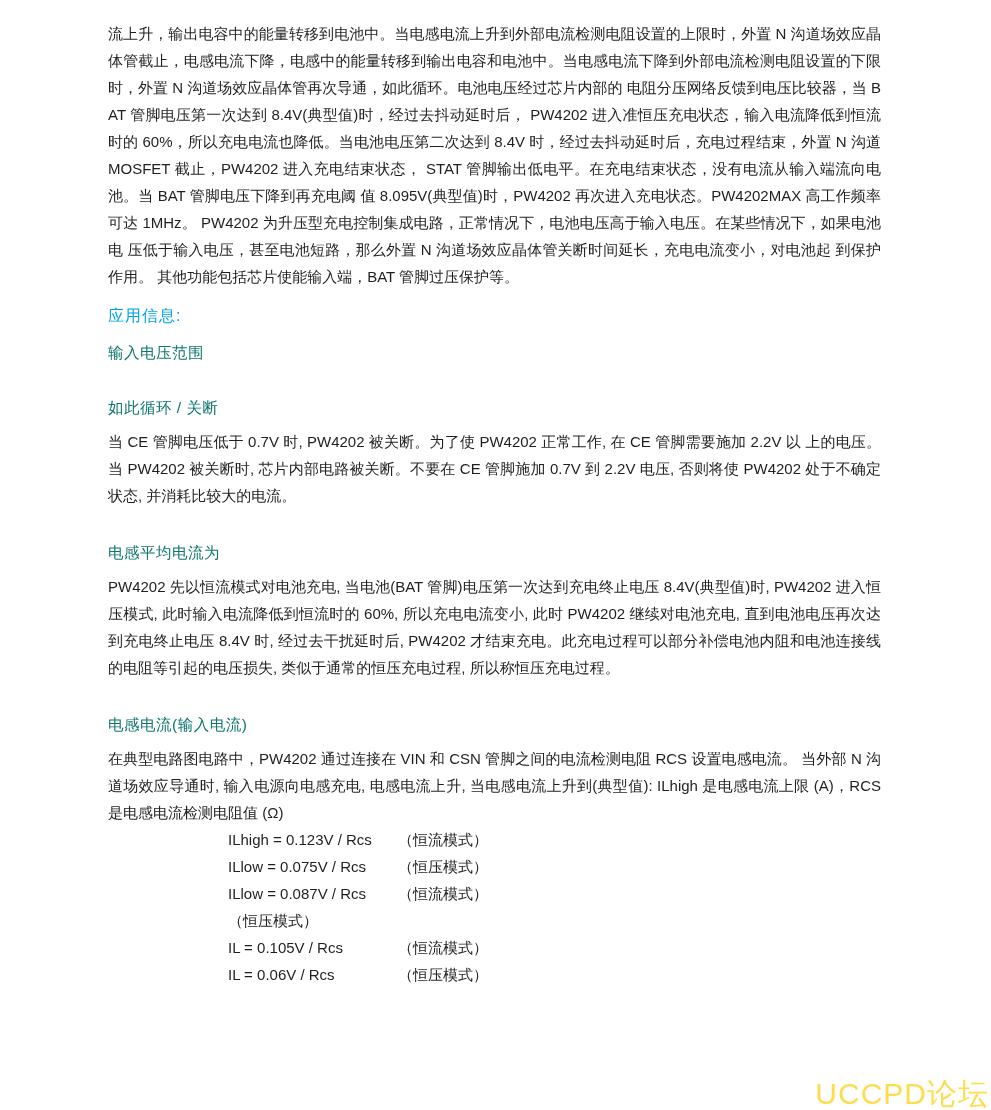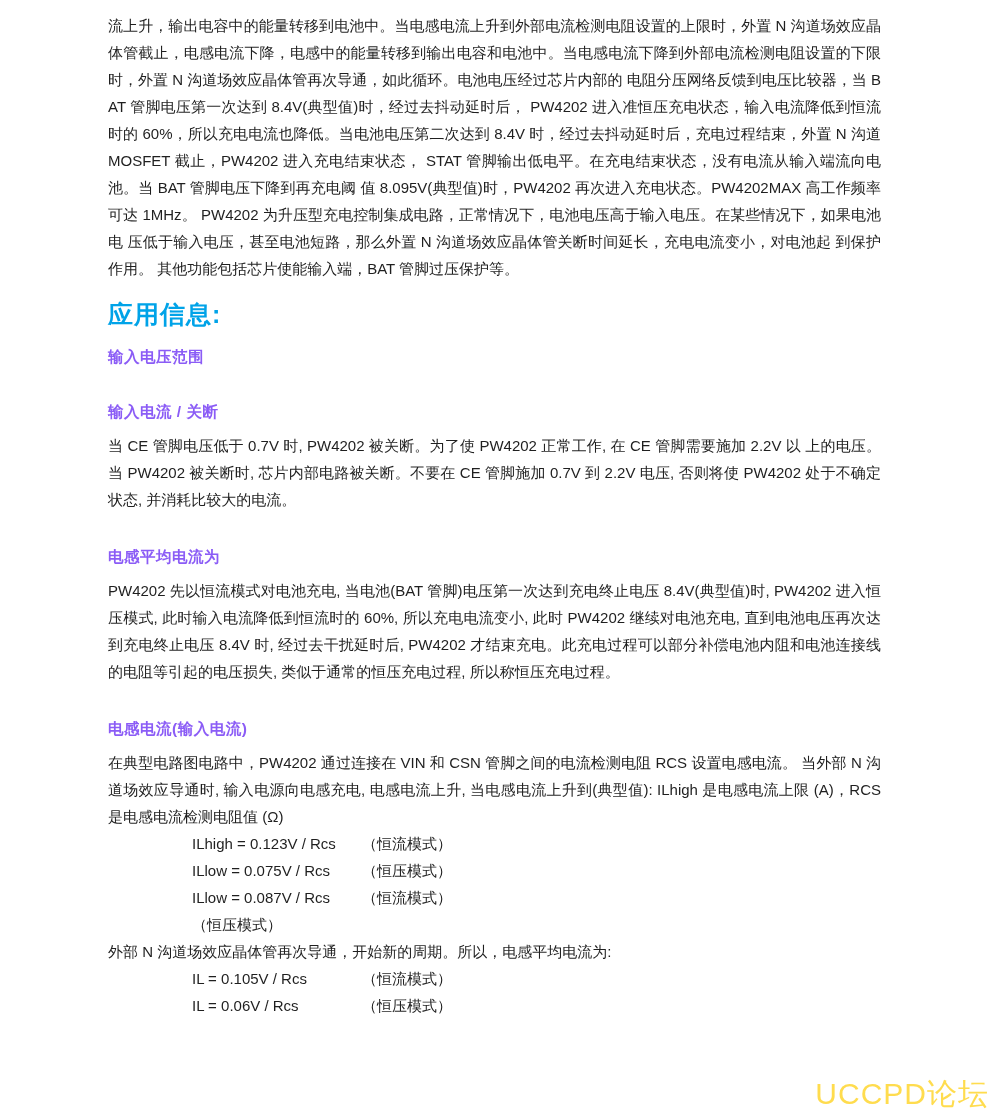--- a/index.html
+++ b/index.html
@@ -20,41 +20,41 @@
     top:2px;
     width:773px;
   }
   .body-text{
     font-size:15px;
     line-height:27px;
     text-align:justify;
     color:var(--text);
     word-break:break-all;
   }
-  .intro{margin-top:10px;}
+  .intro{margin-top:18px;}
   h1.app-title{
     margin-top:16px;
-    font-size:25px;
-    font-weight:bold;
+    font-size:16px;
+    font-weight:normal;
     color:var(--accent);
     letter-spacing:1px;
   }
   section.doc-section{margin-top:34px;}
   section.doc-section.first{margin-top:16px;}
   h2.sec-heading{
     font-size:15.5px;
-    font-weight:bold;
-    color:#8b5cf6;
+    font-weight:normal;
+    color:#0f766e;
     margin-bottom:9px;
     letter-spacing:0.5px;
   }
   .formula-line{
     font-size:15px;
     line-height:27px;
-    margin-left:84px;
+    margin-left:120px;
     display:flex;
   }
   .formula-line .f-text{
     display:inline-block;
     width:170px;
   }
   .formula-line .f-mode{display:inline-block;}
   .watermark{
     position:absolute;
     right:2px;
@@ -74,21 +74,21 @@
 
   <p class="body-text intro">流上升，输出电容中的能量转移到电池中。当电感电流上升到外部电流检测电阻设置的上限时，外置 N 沟道场效应晶体管截止，电感电流下降，电感中的能量转移到输出电容和电池中。当电感电流下降到外部电流检测电阻设置的下限时，外置 N 沟道场效应晶体管再次导通，如此循环。电池电压经过芯片内部的 电阻分压网络反馈到电压比较器，当 BAT 管脚电压第一次达到 8.4V(典型值)时，经过去抖动延时后， PW4202 进入准恒压充电状态，输入电流降低到恒流时的 60%，所以充电电流也降低。当电池电压第二次达到 8.4V 时，经过去抖动延时后，充电过程结束，外置 N 沟道 MOSFET 截止，PW4202 进入充电结束状态， STAT 管脚输出低电平。在充电结束状态，没有电流从输入端流向电池。当 BAT 管脚电压下降到再充电阈 值 8.095V(典型值)时，PW4202 再次进入充电状态。PW4202MAX 高工作频率可达 1MHz。 PW4202 为升压型充电控制集成电路，正常情况下，电池电压高于输入电压。在某些情况下，如果电池电 压低于输入电压，甚至电池短路，那么外置 N 沟道场效应晶体管关断时间延长，充电电流变小，对电池起 到保护作用。 其他功能包括芯片使能输入端，BAT 管脚过压保护等。</p>
 
   <h1 class="app-title">应用信息:</h1>
 
   <section class="doc-section first">
     <h2 class="sec-heading">输入电压范围</h2>
   </section>
 
   <section class="doc-section">
-    <h2 class="sec-heading">输入电流 / 关断</h2>
+    <h2 class="sec-heading">如此循环 / 关断</h2>
     <p class="body-text">当 CE 管脚电压低于 0.7V 时, PW4202 被关断。为了使 PW4202 正常工作, 在 CE 管脚需要施加 2.2V 以 上的电压。当 PW4202 被关断时, 芯片内部电路被关断。不要在 CE 管脚施加 0.7V 到 2.2V 电压, 否则将使 PW4202 处于不确定状态, 并消耗比较大的电流。</p>
   </section>
 
   <section class="doc-section">
     <h2 class="sec-heading">电感平均电流为</h2>
     <p class="body-text">PW4202 先以恒流模式对电池充电, 当电池(BAT 管脚)电压第一次达到充电终止电压 8.4V(典型值)时, PW4202 进入恒压模式, 此时输入电流降低到恒流时的 60%, 所以充电电流变小, 此时 PW4202 继续对电池充电, 直到电池电压再次达到充电终止电压 8.4V 时, 经过去干扰延时后, PW4202 才结束充电。此充电过程可以部分补偿电池内阻和电池连接线的电阻等引起的电压损失, 类似于通常的恒压充电过程, 所以称恒压充电过程。</p>
   </section>
 
   <section class="doc-section">
     <h2 class="sec-heading">电感电流(输入电流)</h2>
@@ -105,21 +105,20 @@
 
 
     <div class="formula-line">
       <span class="f-text">ILlow = 0.087V / Rcs</span>
       <span class="f-mode">（恒流模式）</span>
     </div>
     <div class="formula-line">
       <span class="f-mode">（恒压模式）</span>
     </div>
 
-    <p class="body-text">外部 N 沟道场效应晶体管再次导通，开始新的周期。所以，电感平均电流为:</p>
 
     <div class="formula-line">
       <span class="f-text">IL = 0.105V / Rcs</span>
       <span class="f-mode">（恒流模式）</span>
     </div>
     <div class="formula-line">
       <span class="f-text">IL = 0.06V / Rcs</span>
       <span class="f-mode">（恒压模式）</span>
     </div>
   </section>

